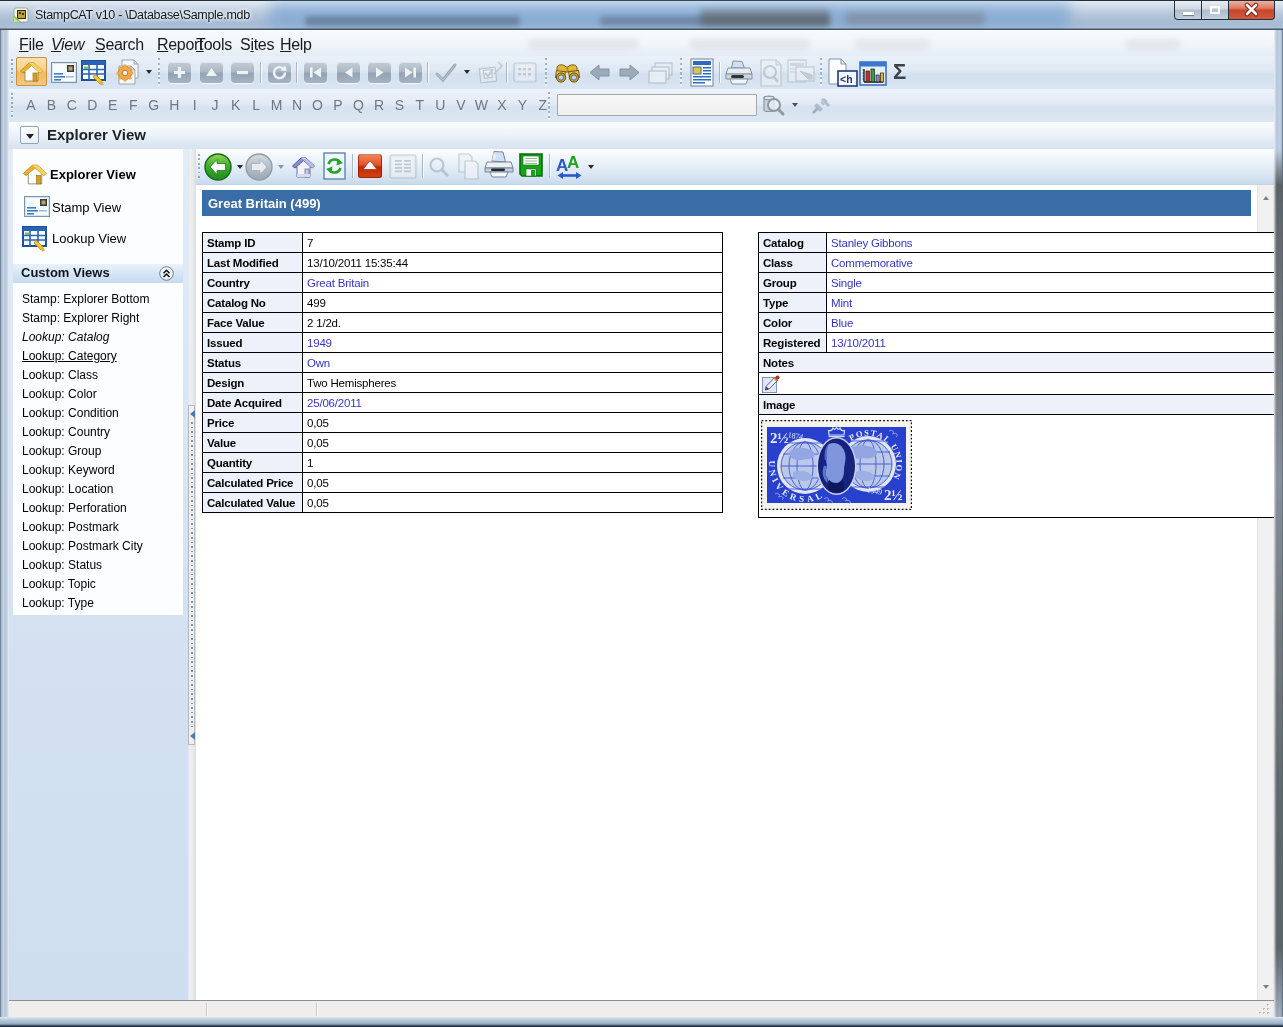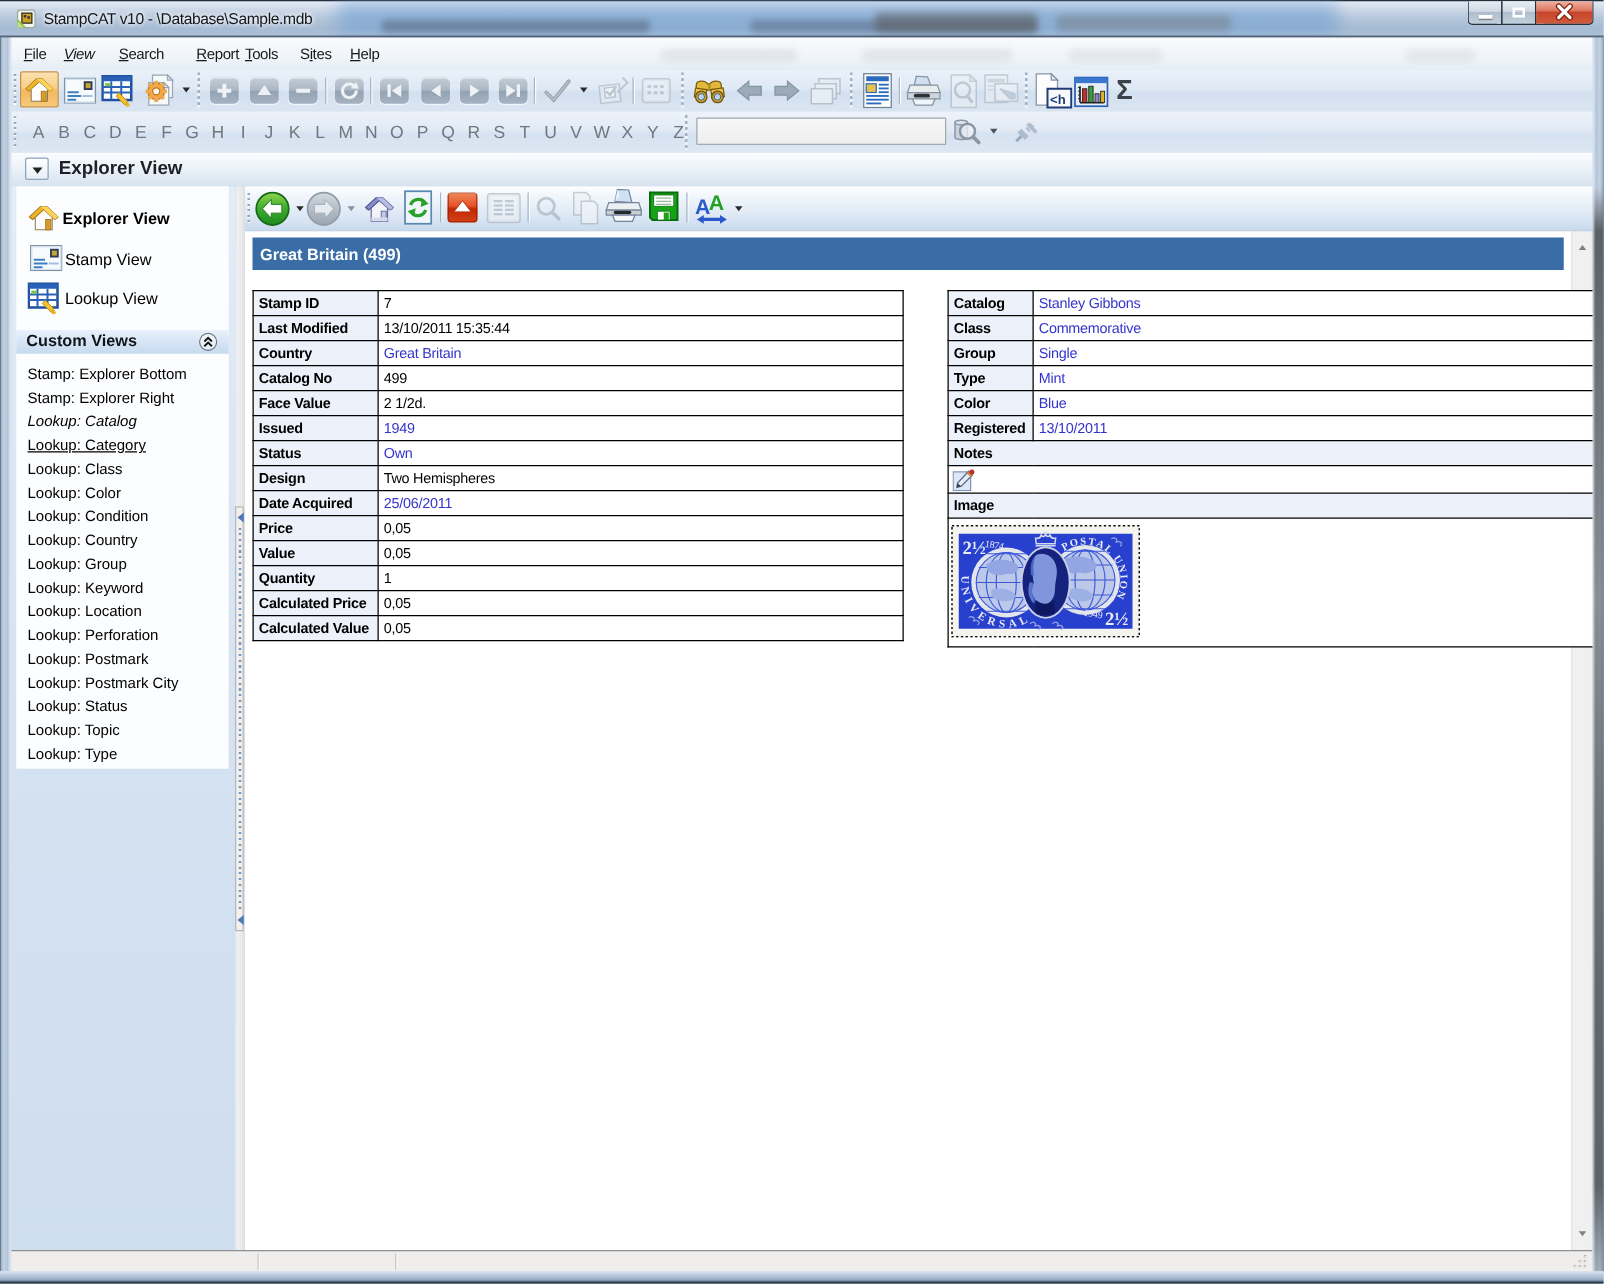--- a/index.html
+++ b/index.html
@@ -23,21 +23,21 @@
   .capbtn{position:absolute;top:0;height:19px;box-sizing:border-box;border:1px solid #24303c;border-top:none;
     background:linear-gradient(180deg,#e7edf3 0%,#cfd8e2 45%,#aebdcc 50%,#c3d0dd 100%);}
   .capbtn .sym{position:absolute;left:0;right:0;top:0;bottom:0;}
   .cb-min{left:0;width:28px;border-bottom-left-radius:4px;}
   .cb-max{left:27px;width:28px;}
   .cb-close{left:54px;width:47px;border-bottom-right-radius:4px;
     background:linear-gradient(180deg,#f0b0a0 0%,#dd7a62 40%,#c8452c 50%,#d05b3c 100%);}
   
   .menubar{left:9px;top:30px;width:1265px;height:26px;
     background:linear-gradient(180deg,#f9fbfd 0%,#f0f5fa 60%,#e4ecf5 100%);}
-  .menubar span{position:absolute;top:6px;font-size:12px;letter-spacing:-0.3px;color:#1a1a1a;}
+  .menubar span{position:absolute;top:6px;font-size:16px;letter-spacing:-0.3px;color:#1a1a1a;}
   .menubar u{text-decoration:underline;}
   .toolbar1{left:9px;top:56px;width:1265px;height:33px;
     background:linear-gradient(180deg,#eaf1f9 0%,#dfe9f4 45%,#d3e0ef 55%,#dae5f2 100%);}
   .alphabar{left:9px;top:89px;width:1265px;height:33px;
     background:linear-gradient(180deg,#edf3fa 0%,#e2eaf4 45%,#d6e2f0 55%,#dce7f3 100%);}
   .letter{position:absolute;top:8px;font-size:14px;color:#6e7880;}
   .grip{position:absolute;width:2.2px;height:26px;
     background:repeating-linear-gradient(180deg,#93a9bf 0,#93a9bf 1.8px,rgba(255,255,255,0.9) 1.8px,rgba(255,255,255,0.9) 2.6px,transparent 2.6px,transparent 4.4px);}
   .dotsep{position:absolute;width:2.4px;height:28px;
     background:repeating-linear-gradient(180deg,#9db3c9 0,#9db3c9 2.2px,#f0f4f9 2.2px,#f0f4f9 4.8px);}

